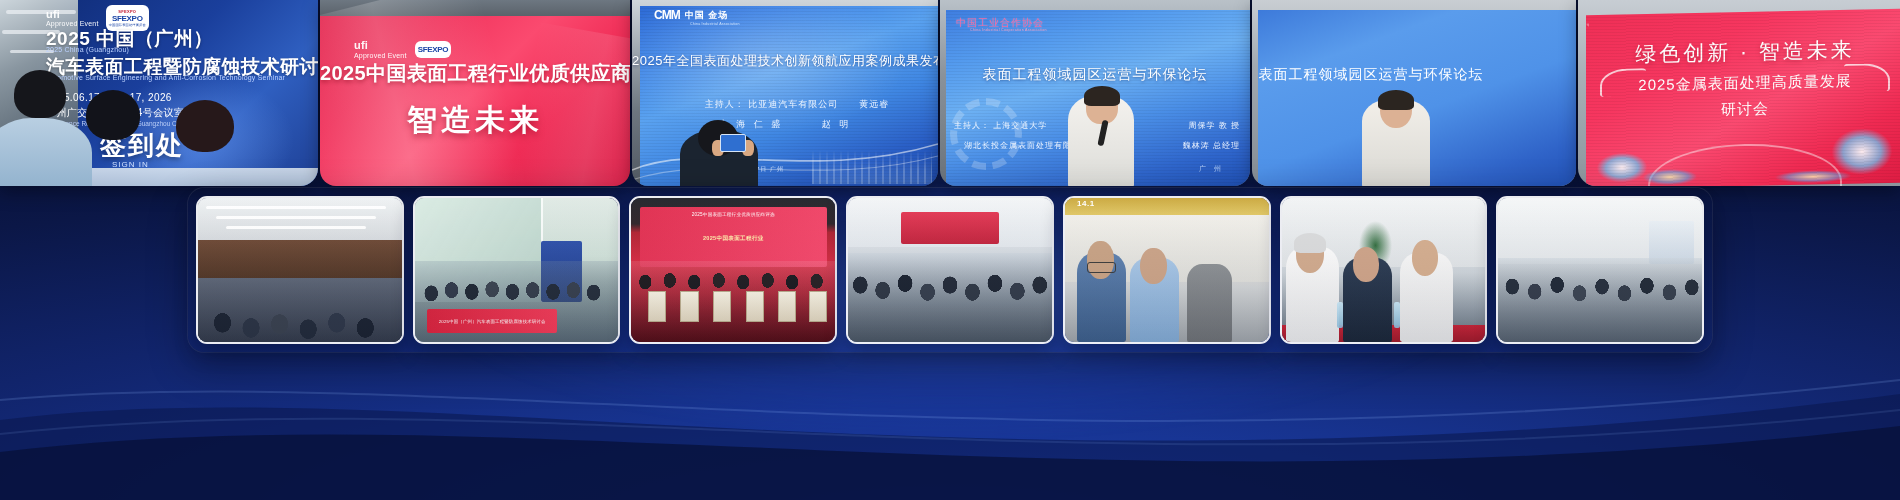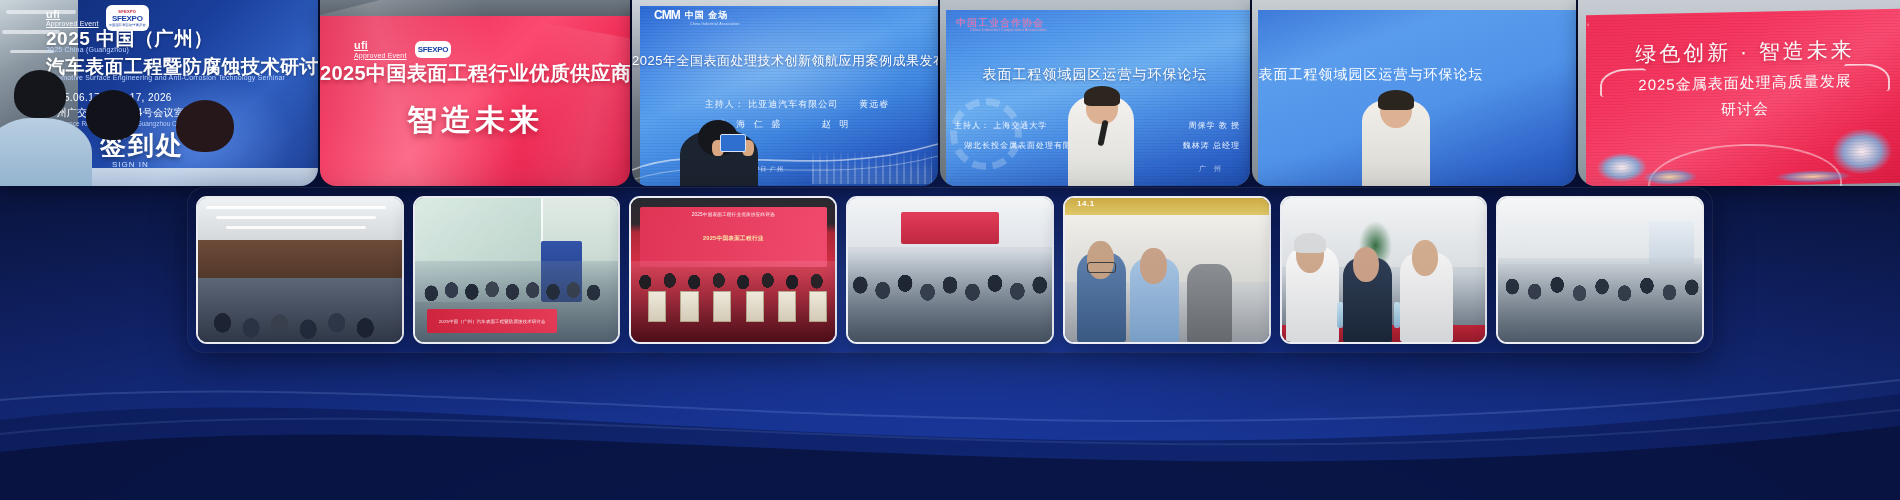--- a/index.html
+++ b/index.html
@@ -41,21 +41,21 @@
       linear-gradient(100deg,#8d9aa6 0%,#6f7c89 7%,#3b4b62 13%,#1d3f8f 22%,#1b3f9e 45%,#2c57bd 70%,#3f6fd4 100%);
   }
   .c1 .roomlight{position:absolute;left:0;top:0;width:92px;height:130px;
     background:linear-gradient(160deg,#cfd8de 0%,#8b98a2 45%,#56636f 100%);opacity:.95;}
   .c1 .lightbar{position:absolute;background:#e9eef1;border-radius:2px;opacity:.75;}
   .banner1{position:absolute;left:78px;top:0;right:0;bottom:0;
     background:linear-gradient(135deg,#12307f 0%,#1a3f9c 35%,#2f5fc0 65%,#1e3f94 100%);}
   .banner1 .halo{position:absolute;left:10%;top:40%;width:80%;height:70%;
     background:radial-gradient(closest-side,rgba(120,170,255,.45),rgba(120,170,255,0));}
   .b1-logos{position:absolute;left:46px;top:5px;display:flex;align-items:center;gap:7px;}
-  .ufi{font-size:7px;color:#fff;line-height:1.05;letter-spacing:.2px;opacity:.95;text-decoration:underline;}
+  .ufi{font-size:7px;color:#fff;line-height:1.05;letter-spacing:.2px;opacity:.95;}
   .ufi b{font-size:11px;display:block;}
   .sfexpo{background:#fff;padding:4px 3px;border-radius:6px;display:flex;flex-direction:column;align-items:center;}
   .sfexpo .s1{font-size:4px;color:#c1132b;font-weight:bold;letter-spacing:.3px;}
   .sfexpo .s2{font-size:8px;color:#1b45a6;font-weight:bold;letter-spacing:-.3px;}
   .sfexpo .s3{font-size:3.2px;color:#1b45a6;letter-spacing:.2px;}
   .b1-t1{position:absolute;left:46px;top:26px;color:#fff;font-size:19px;font-weight:bold;letter-spacing:.5px;white-space:nowrap;
     text-shadow:0 1px 3px rgba(0,0,0,.35);}
   .b1-t1e{position:absolute;left:46px;top:46px;color:#bcd2ff;font-size:7px;letter-spacing:.2px;white-space:nowrap;}
   .b1-t2{position:absolute;left:46px;top:54px;color:#fff;font-size:19px;font-weight:bold;letter-spacing:.5px;white-space:nowrap;
     text-shadow:0 1px 3px rgba(0,0,0,.35);}

